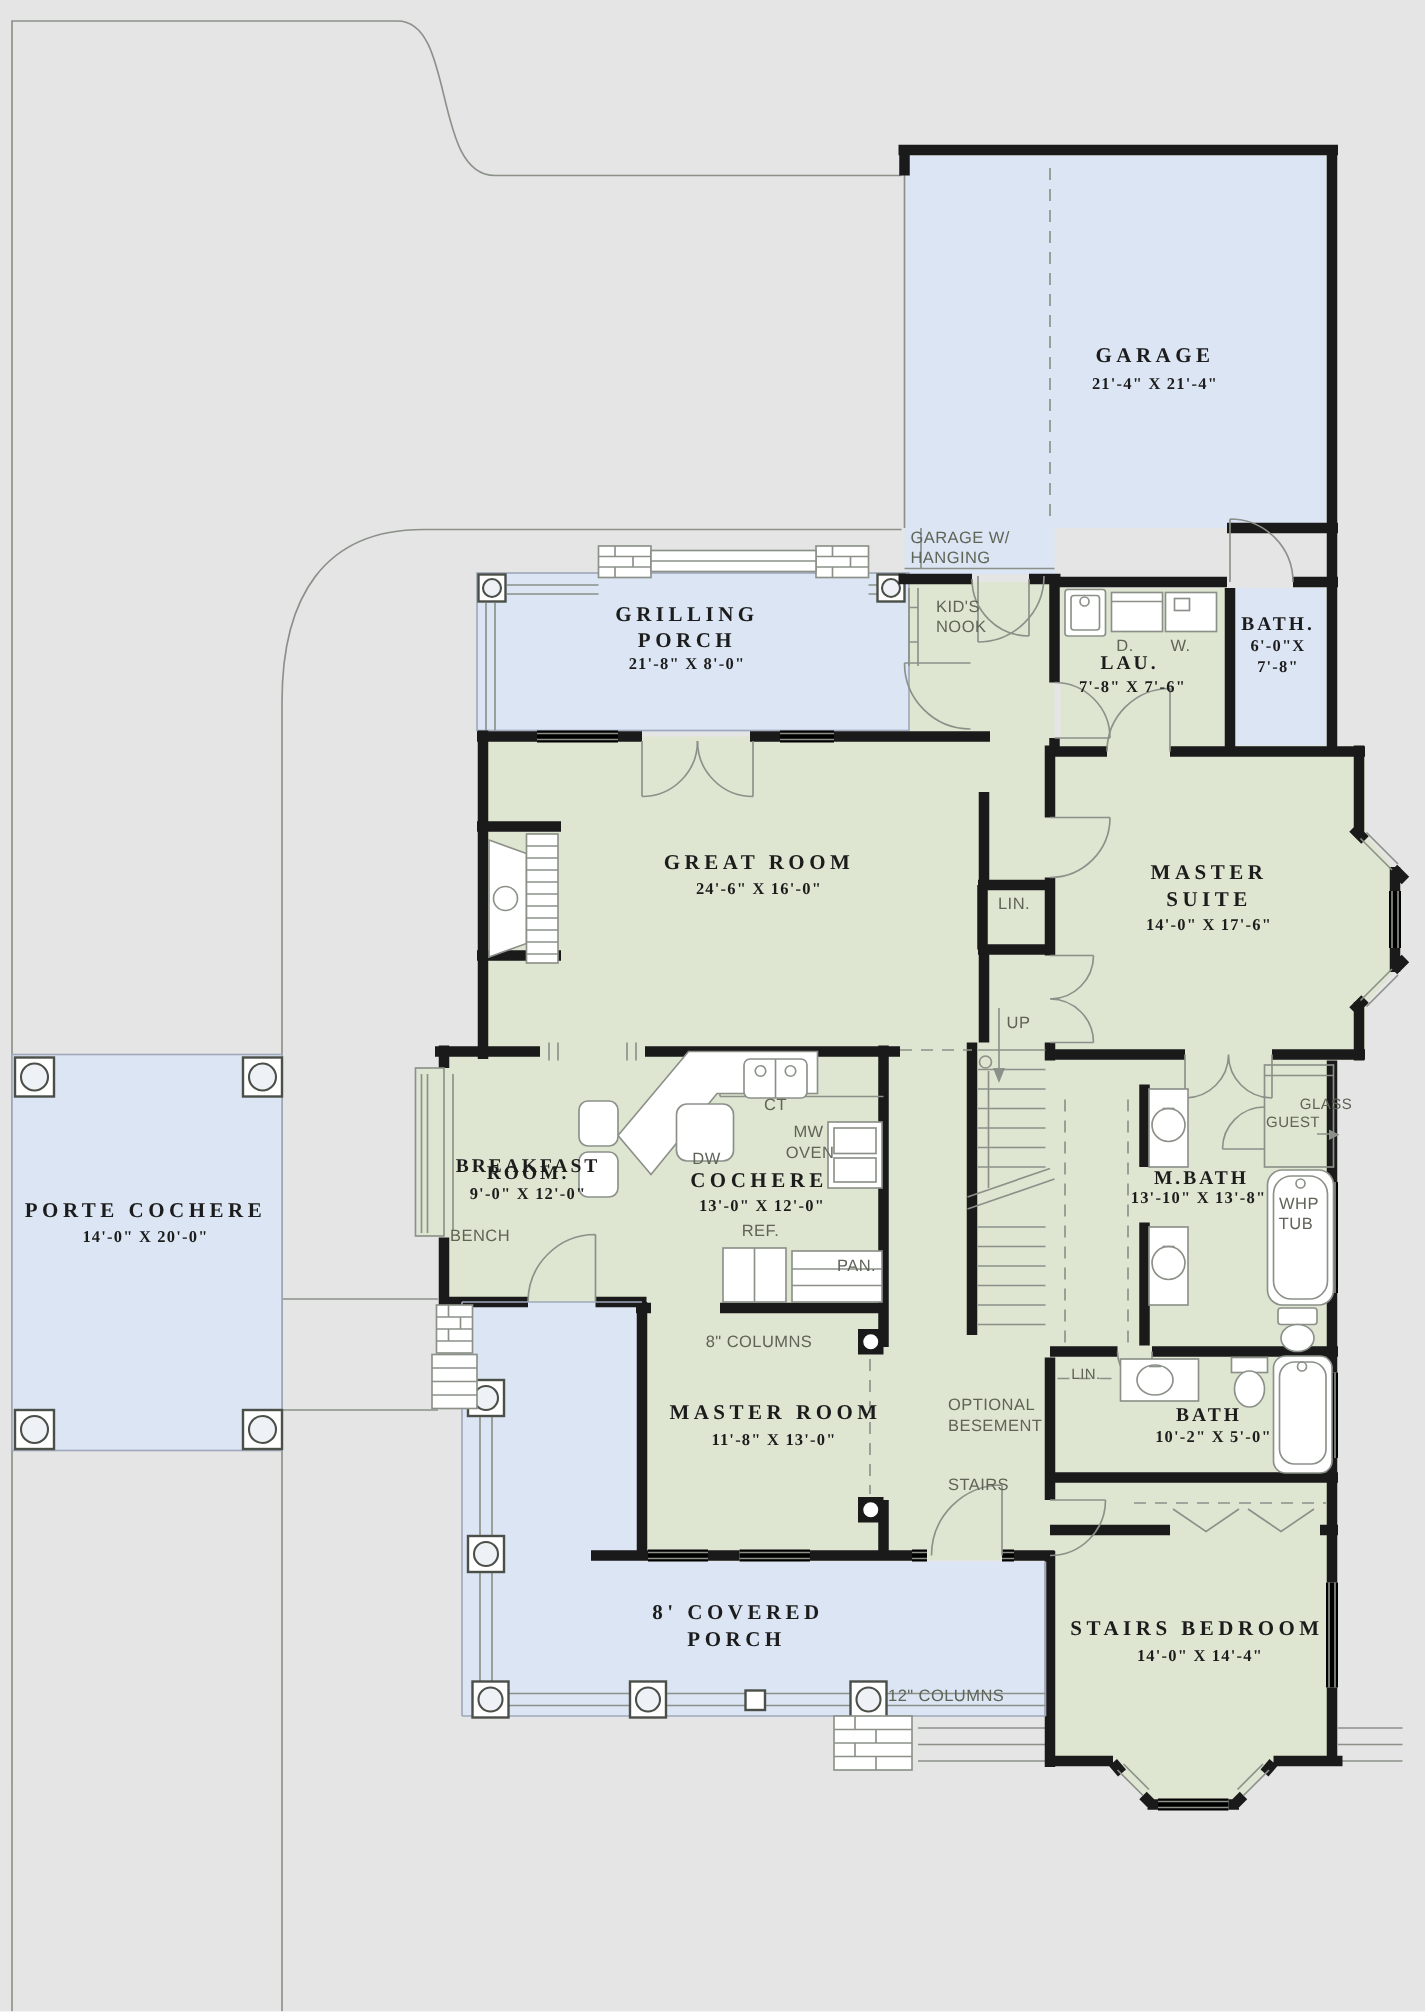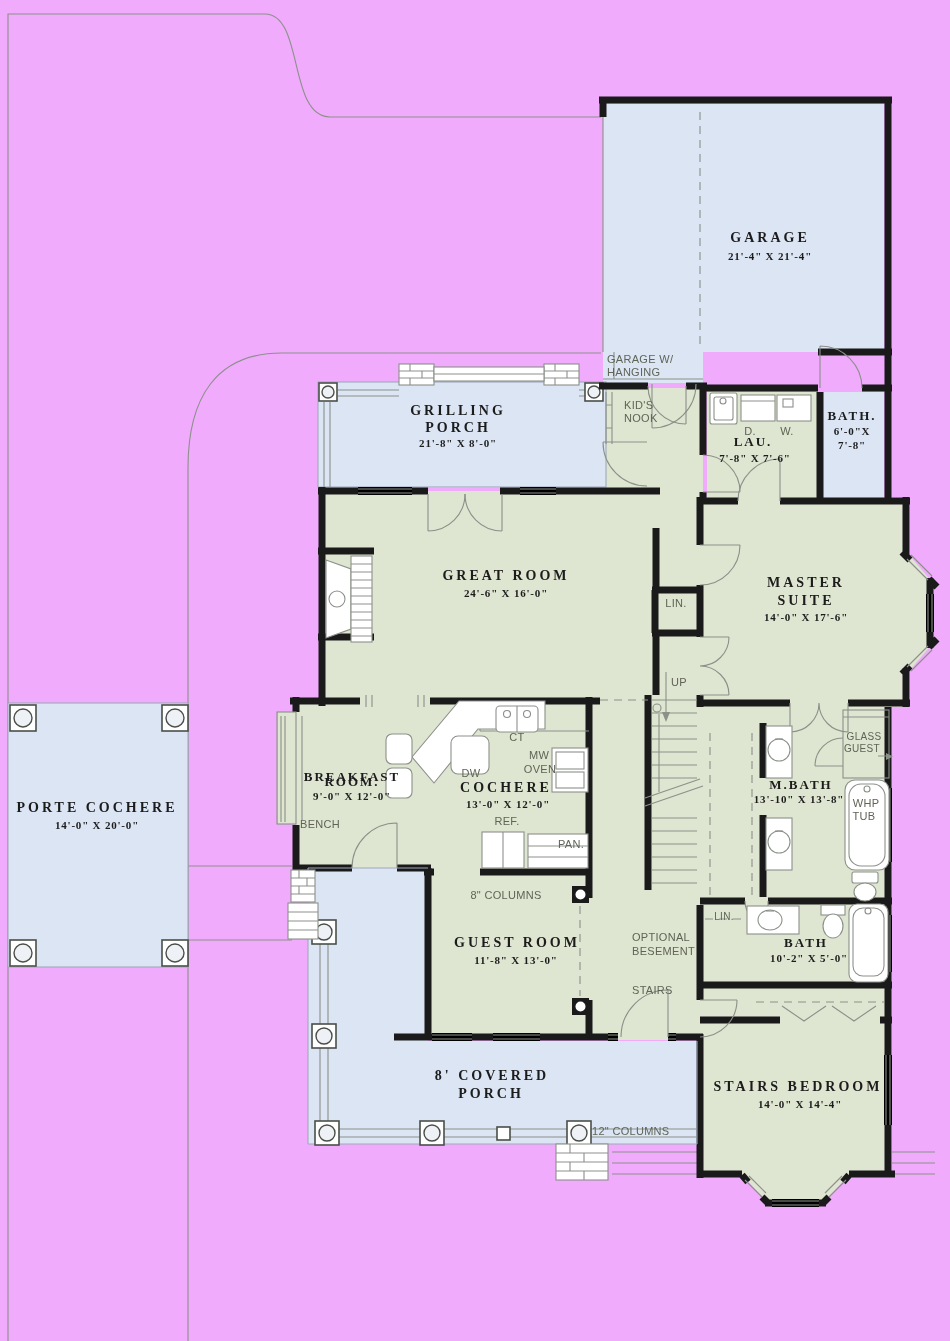--- a/index.html
+++ b/index.html
@@ -1,16 +1,16 @@
 <!DOCTYPE html>
 <html style="--green: #dee5d0; --blue: #dbe5f4; --wall: #1a1a1a; --line: #8b9189; --label: #5f6456; --text: #1c1c1c;"><head>
 <meta charset="utf-8">
 <style>
   html,body{margin:0;padding:0;background:#ffffff;}
-  .canvas{position:relative;width:950px;height:1341px;background:#f0abfc;overflow:hidden;
+  .canvas{position:relative;width:950px;height:1341px;background:#e5e5e5;overflow:hidden;
           font-family:"Liberation Sans",sans-serif;}
   svg{position:absolute;left:0;top:0;}
   
   .wall{stroke:#1a1a1a;stroke-width:7;fill:none;}
   .gl{stroke:#8b9189;stroke-width:1.1;fill:none;}
   .glf{stroke:#8b9189;stroke-width:1.1;fill:#ffffff;}
   .bl{stroke:#9fa9ba;stroke-width:1.1;fill:none;}
   .dsh{stroke:#8b9189;stroke-width:1.1;fill:none;stroke-dasharray:8 6;}
   .fg{fill:var(--green,#dee5d0);}
   .fb{fill:var(--blue,#dbe5f4);}
@@ -365,29 +365,29 @@
   <div class="lbl ctr rd" style="left:508px;top:798px">13'-0" X 12'-0"</div>
   <div class="lbl ctr sl" style="left:517px;top:731px">CT</div>
   <div class="lbl ctr sl" style="left:539px;top:749px">MW</div>
   <div class="lbl ctr sl" style="left:540px;top:763px">OVEN</div>
   <div class="lbl ctr sl" style="left:471px;top:767px">DW</div>
   <div class="lbl ctr sl" style="left:507px;top:815px">REF.</div>
   <div class="lbl ctr sl" style="left:571px;top:838px">PAN.</div>
 
   <div class="lbl ctr rn sm" style="left:801px;top:777px">M.BATH</div>
   <div class="lbl ctr rd" style="left:799px;top:793px">13'-10" X 13'-8"</div>
-  <div class="lbl ctr sl xs" style="left:864px;top:731px">GLASS</div>
+  <div class="lbl ctr sl xs" style="left:884px;top:731px">GLASS</div>
   <div class="lbl ctr sl xs" style="left:862px;top:743px">GUEST</div>
   <div class="lbl ctr sl" style="left:866px;top:797px">WHP</div>
   <div class="lbl ctr sl" style="left:864px;top:810px">TUB</div>
 
   <div class="lbl ctr rn" style="left:97px;top:800px">PORTE COCHERE</div>
   <div class="lbl ctr rd" style="left:97px;top:819px">14'-0" X 20'-0"</div>
 
-  <div class="lbl ctr rn" style="left:517px;top:935px">GUEST ROOM</div>
+  <div class="lbl ctr rn" style="left:517px;top:935px">MASTER ROOM</div>
   <div class="lbl ctr rd" style="left:516px;top:954px">11'-8" X 13'-0"</div>
   <div class="lbl ctr sl" style="left:506px;top:889px">8" COLUMNS</div>
 
   <div class="lbl sl" style="left:632px;top:931px">OPTIONAL</div>
   <div class="lbl sl" style="left:632px;top:945px">BESEMENT</div>
   <div class="lbl sl" style="left:632px;top:984px">STAIRS</div>
 
   <div class="lbl ctr sl xs" style="left:724px;top:911px">LIN.</div>
   <div class="lbl ctr rn sm" style="left:806px;top:935px">BATH</div>
   <div class="lbl ctr rd" style="left:809px;top:952px">10'-2" X 5'-0"</div>

